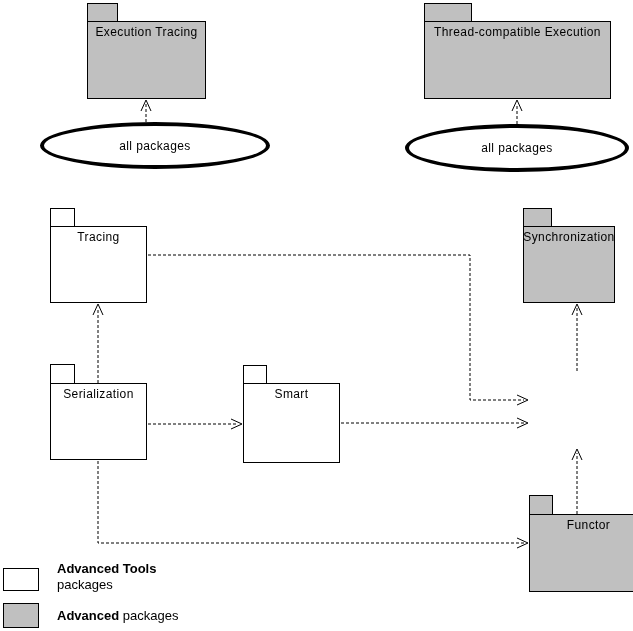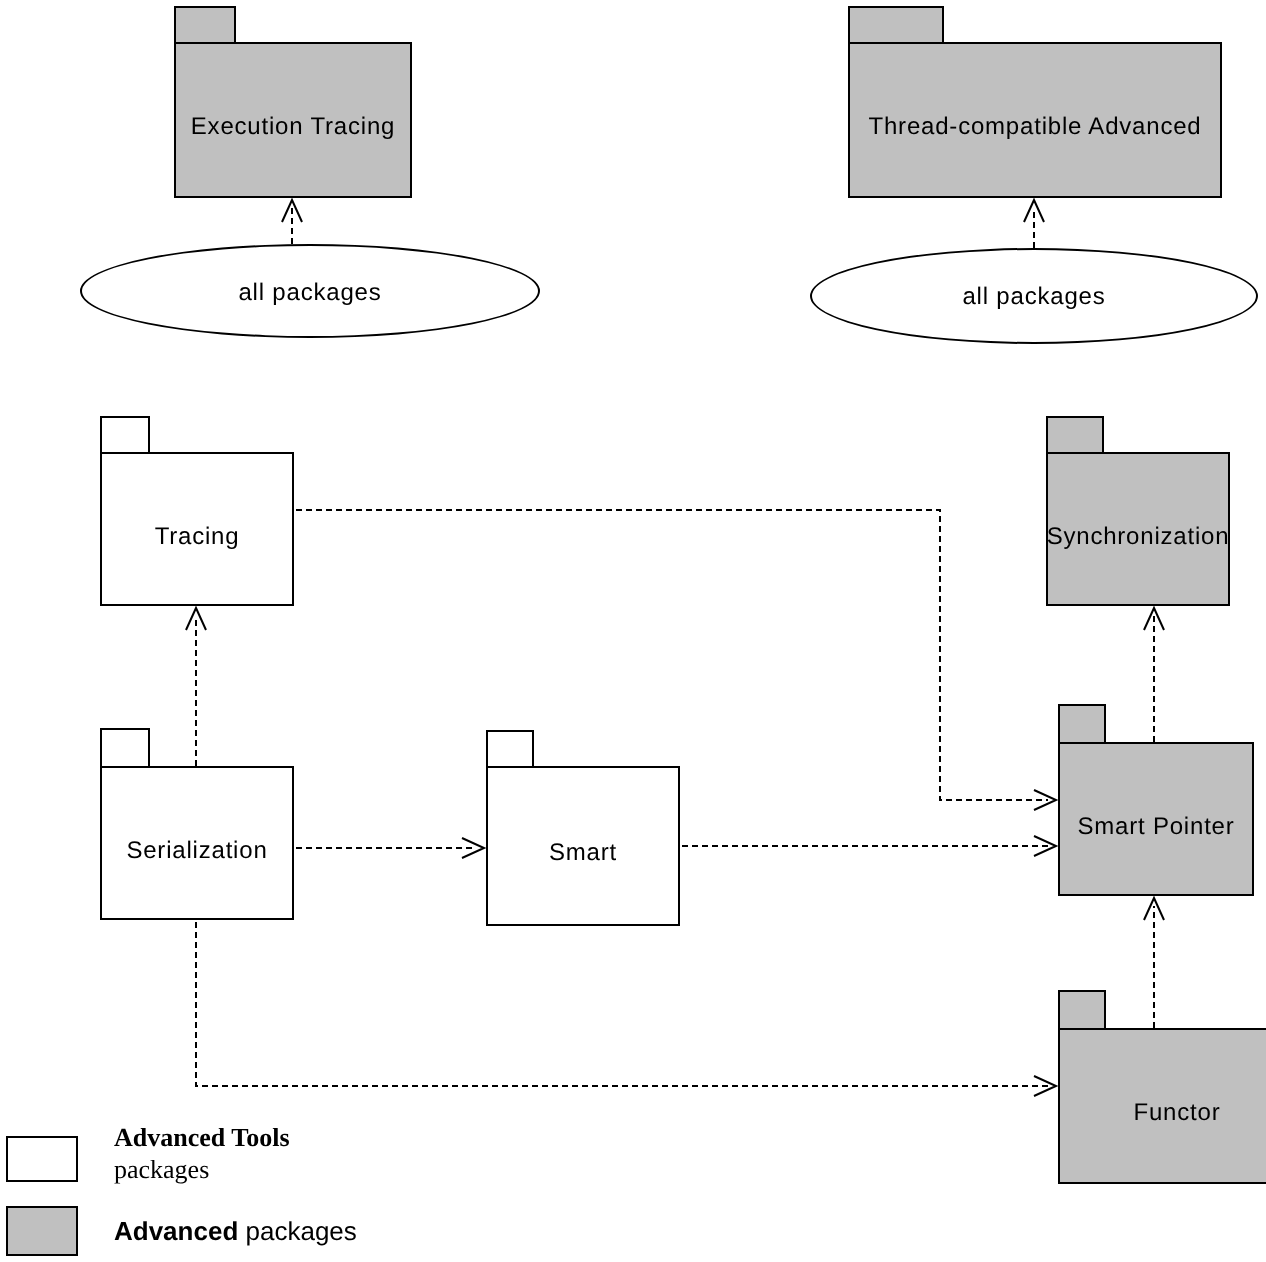--- a/index.html
+++ b/index.html
@@ -17,33 +17,33 @@
     position:absolute; left:0; top:0;
     width:var(--tab-w); height:var(--tab-h);
     border:1px solid #000; background:var(--fill);
     box-sizing:border-box;
   }
   .pkg-body {
     position:absolute; left:0; right:0;
     top:calc(var(--tab-h) - 1px); bottom:0;
     border:1px solid #000; background:var(--fill);
     box-sizing:border-box;
-    display:flex; align-items:center; justify-content:center;
+    display:flex; align-items:flex-start; justify-content:center;
   }
   .pkg-label {
     font-size:12px; letter-spacing:0.4px; white-space:nowrap;
     transform:translateY(3px);
   }
   .threads  { --fill:var(--threads-fill,#c0c0c0); }
   .advanced { --fill:var(--advanced-fill,#ffffff); }
 
   
   .ellipse {
     position:absolute;
-    border:1px solid #000000; border-radius:50%;
+    border:4px solid #000000; border-radius:50%;
     background:#fff; box-sizing:border-box;
     display:flex; align-items:center; justify-content:center;
   }
   .ellipse span { font-size:12px; letter-spacing:0.4px; }
 
   
   #arrows { position:absolute; left:0; top:0; width:633px; height:631px; }
   #arrows path, #arrows polyline { stroke:var(--line,#000); fill:none; }
   .shaft { stroke-dasharray:3,2; stroke-width:1; }
   .head  { stroke-width:1; }
@@ -63,21 +63,21 @@
   <div class="pkg threads" style="left:87px; top:3px; width:119px; height:96px; --tab-w:31px; --tab-h:19px;">
     <div class="pkg-tab"></div>
     <div class="pkg-body">
       <span class="pkg-label">Execution Tracing</span>
     </div>
   </div>
 
   <div class="pkg threads" style="left:424px; top:3px; width:187px; height:96px; --tab-w:48px; --tab-h:19px;">
     <div class="pkg-tab"></div>
     <div class="pkg-body">
-      <span class="pkg-label">Thread-compatible Advanced</span>
+      <span class="pkg-label">Thread-compatible Execution</span>
     </div>
   </div>
 
   <div class="pkg advanced" style="left:50px; top:208px; width:97px; height:95px; --tab-w:25px; --tab-h:19px;">
     <div class="pkg-tab"></div>
     <div class="pkg-body">
       <span class="pkg-label">Tracing</span>
     </div>
   </div>
 
@@ -95,26 +95,20 @@
     </div>
   </div>
 
   <div class="pkg advanced" style="left:243px; top:365px; width:97px; height:98px; --tab-w:24px; --tab-h:19px;">
     <div class="pkg-tab"></div>
     <div class="pkg-body">
       <span class="pkg-label">Smart</span>
     </div>
   </div>
 
-  <div class="pkg threads" style="left:529px; top:352px; width:98px; height:96px; --tab-w:24px; --tab-h:20px;">
-    <div class="pkg-tab"></div>
-    <div class="pkg-body">
-      <span class="pkg-label">Smart Pointer</span>
-    </div>
-  </div>
 
   <div class="pkg threads" style="left:529px; top:495px; width:119px; height:97px; --tab-w:24px; --tab-h:20px;">
     <div class="pkg-tab"></div>
     <div class="pkg-body">
       <span class="pkg-label">Functor</span>
     </div>
   </div>
 
   <div class="ellipse" style="left:40px; top:122px; width:230px; height:47px;">
     <span>all packages</span>
@@ -156,21 +150,21 @@
       <path class="shaft" d="M577,514 V453"></path>
       <polyline class="head" points="572,460 577,449 582,460"></polyline>
     </g>
     <g>
       <path class="shaft" d="M98,461 V543 H524"></path>
       <polyline class="head" points="517,538 528,543 517,548"></polyline>
     </g>
   </svg>
 
   <div class="legend-swatch" style="left:3px; top:568px; width:36px; height:23px; background:var(--advanced-fill,#ffffff);"></div>
-  <div class="legend-text" style="left:57px; top:561px;font-family:Liberation Serif, serif;">
+  <div class="legend-text" style="left:57px; top:561px;">
     <div><b>Advanced Tools</b></div>
     <div>packages</div>
   </div>
 
   <div class="legend-swatch" style="left:3px; top:603px; width:36px; height:25px; background:var(--threads-fill,#c0c0c0);"></div>
   <div class="legend-text" style="left:57px; top:608px;">
     <b>Advanced</b>
     <span>packages</span>
   </div>
 

